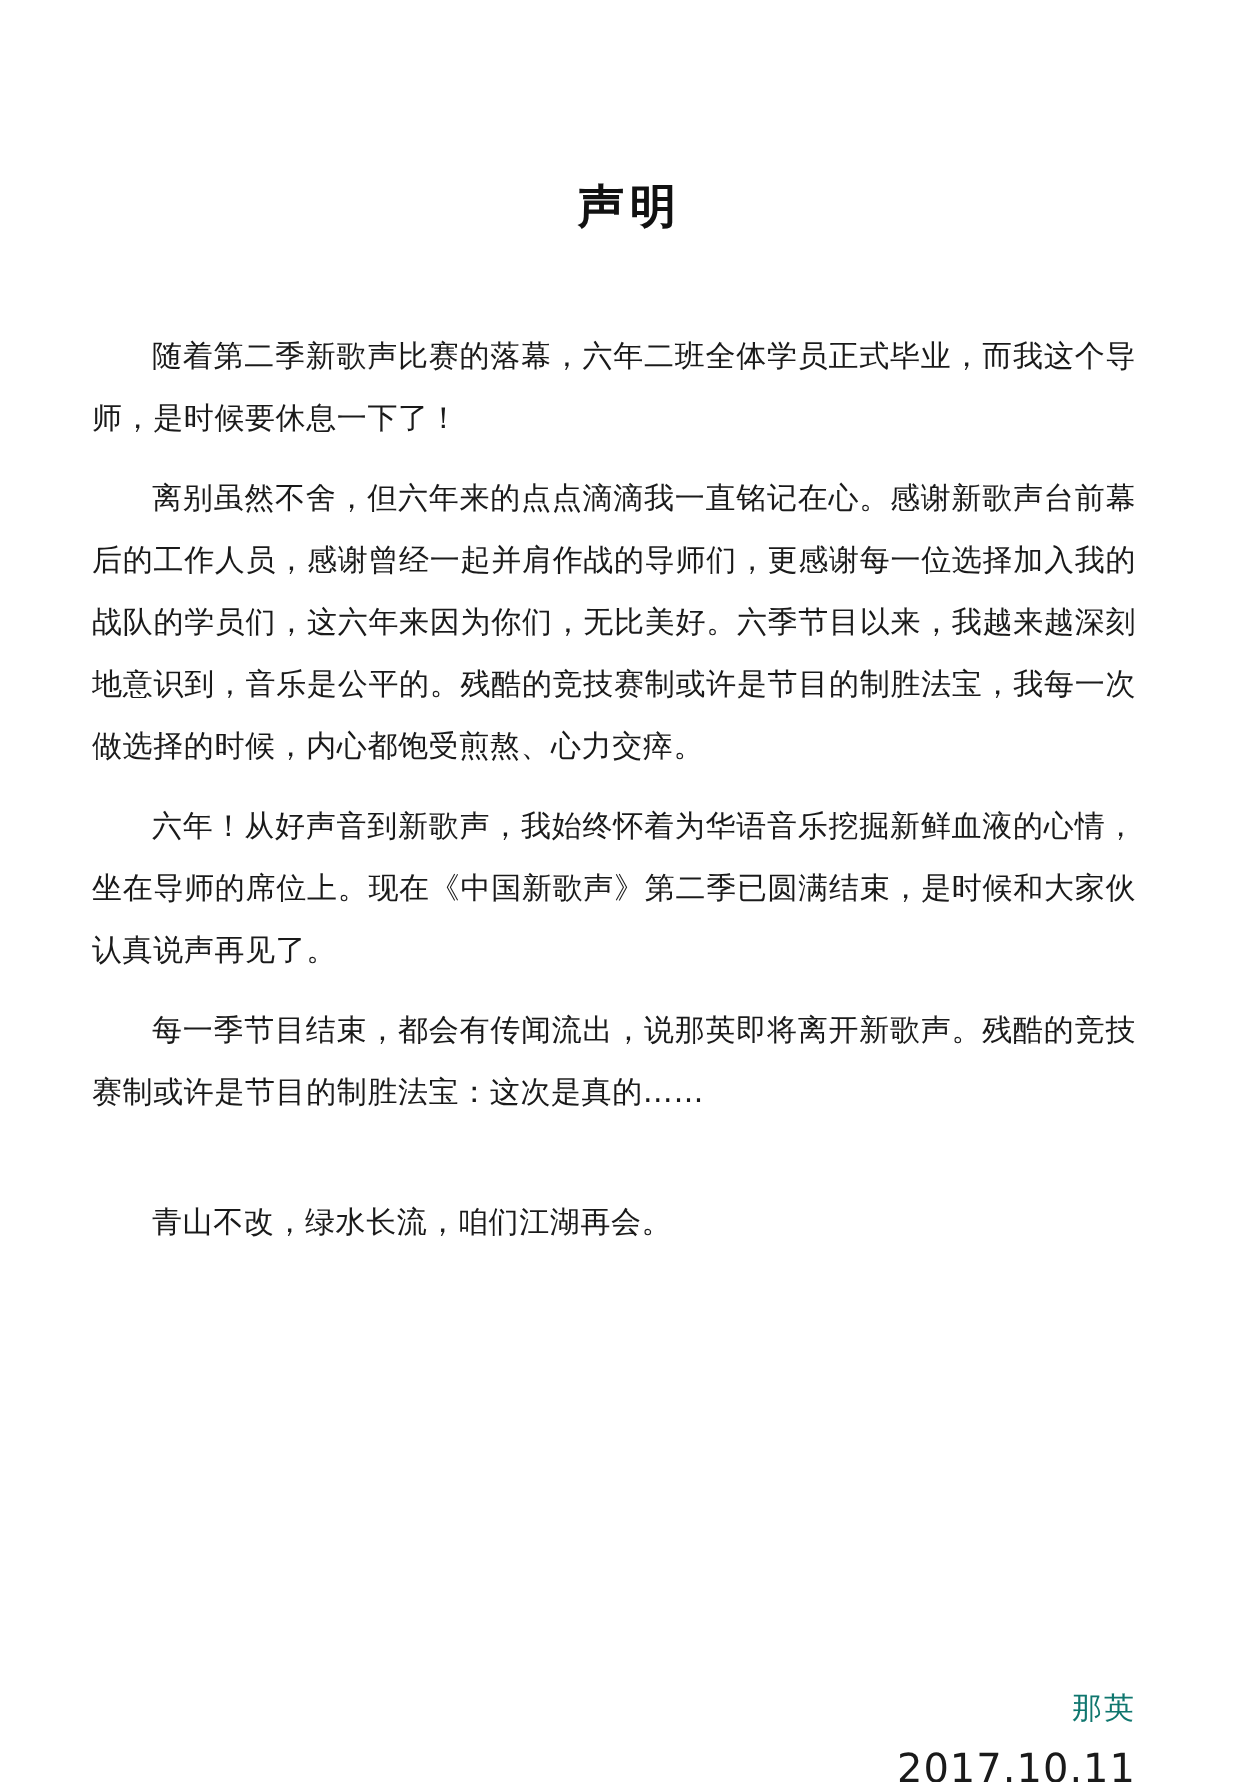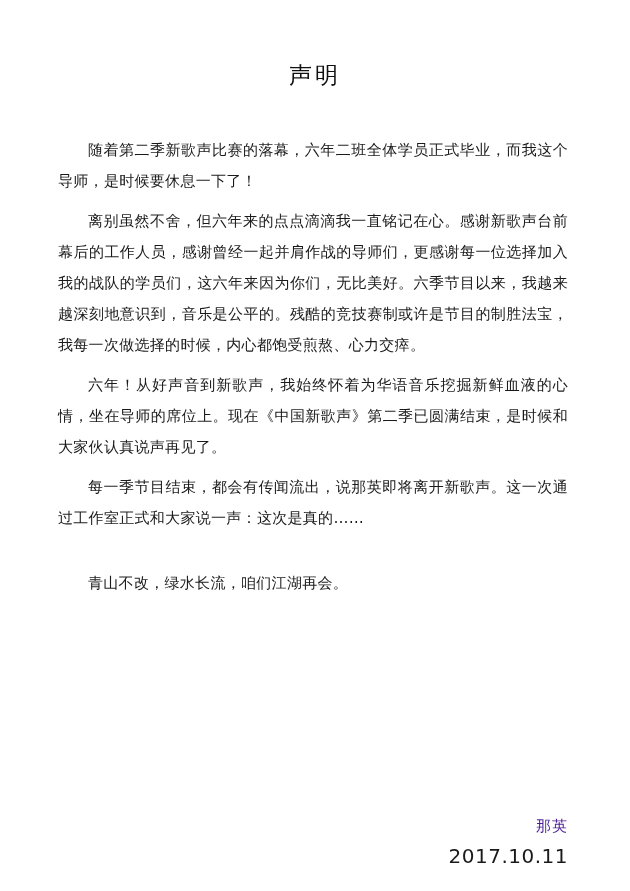--- a/index.html
+++ b/index.html
@@ -19,29 +19,29 @@
     width: 630px;
     height: 891px;
     box-sizing: border-box;
     padding: 0;
     position: relative;
     background: #ffffff;
   }
   .doc-title {
     text-align: center;
     font-size: 23px;
-    font-weight: normal;
+    font-weight: bold;
     letter-spacing: 3px;
-    margin-top: 60px;
+    margin-top: 88px;
     margin-bottom: 0;
     color: #111111;
   }
   .body-block {
     margin-top: 44px;
-    padding-left: 58px;
+    padding-left: 46px;
     padding-right: 62px;
   }
   .para {
     font-size: 15px;
     line-height: 31px;
     text-align: justify;
     text-justify: inter-ideograph;
     text-indent: 2em;
     margin: 0 0 9px 0;
     color: #1a1a1a;
@@ -52,42 +52,42 @@
   }
   .signature-block {
     position: absolute;
     right: 62px;
     bottom: 80px;
     text-align: right;
   }
   .sign-name {
     font-size: 15px;
     line-height: 30px;
-    color: #4c1d95;
+    color: #0f766e;
     letter-spacing: 1px;
   }
   .sign-date {
     font-size: 20px;
     line-height: 30px;
     color: #1a1a1a;
     letter-spacing: 0.5px;
   }
 </style>
 </head>
 <body>
 
 <div class="page">
 
   <h1 class="doc-title">声明</h1>
 
   <div class="body-block">
     <p class="para">随着第二季新歌声比赛的落幕，六年二班全体学员正式毕业，而我这个导师，是时候要休息一下了！</p>
     <p class="para">离别虽然不舍，但六年来的点点滴滴我一直铭记在心。感谢新歌声台前幕后的工作人员，感谢曾经一起并肩作战的导师们，更感谢每一位选择加入我的战队的学员们，这六年来因为你们，无比美好。六季节目以来，我越来越深刻地意识到，音乐是公平的。残酷的竞技赛制或许是节目的制胜法宝，我每一次做选择的时候，内心都饱受煎熬、心力交瘁。</p>
     <p class="para">六年！从好声音到新歌声，我始终怀着为华语音乐挖掘新鲜血液的心情，坐在导师的席位上。现在《中国新歌声》第二季已圆满结束，是时候和大家伙认真说声再见了。</p>
-    <p class="para">每一季节目结束，都会有传闻流出，说那英即将离开新歌声。这一次通过工作室正式和大家说一声：这次是真的……</p>
+    <p class="para">每一季节目结束，都会有传闻流出，说那英即将离开新歌声。残酷的竞技赛制或许是节目的制胜法宝：这次是真的……</p>
     <p class="para spaced-top">青山不改，绿水长流，咱们江湖再会。</p>
   </div>
 
   <div class="signature-block">
     <div class="sign-name">那英</div>
     <div class="sign-date">2017.10.11</div>
   </div>
 
 </div>
 

